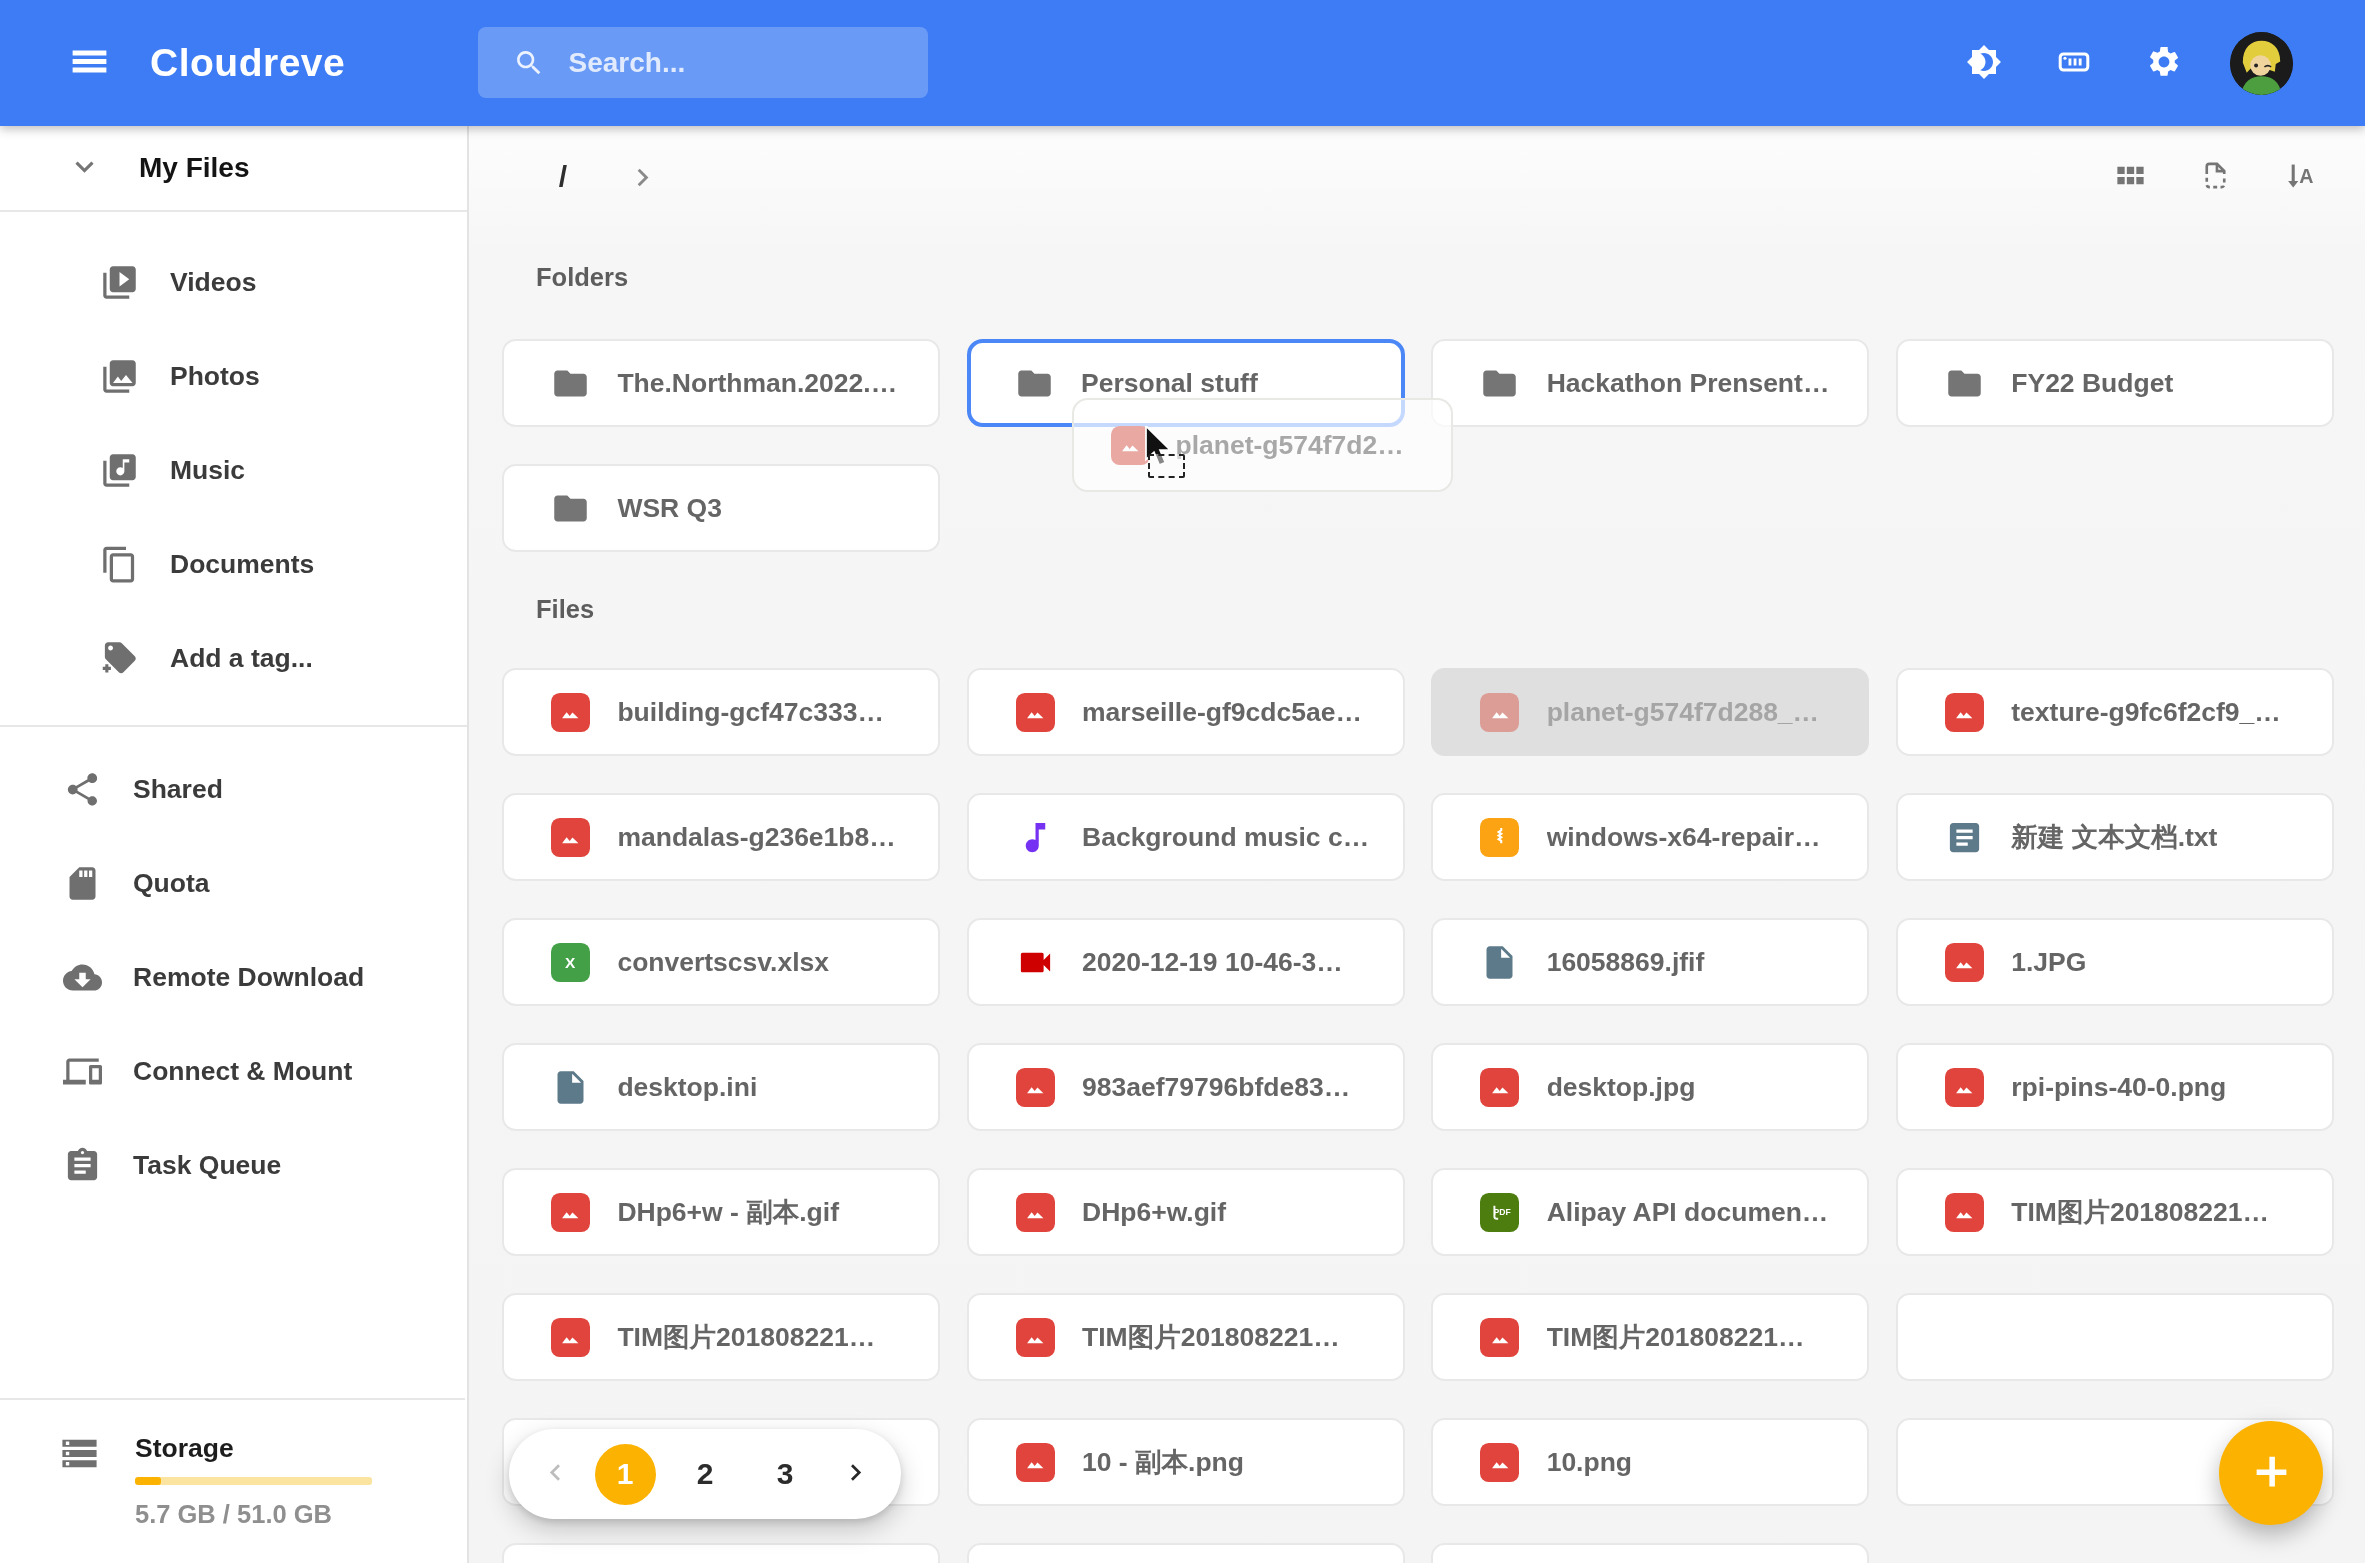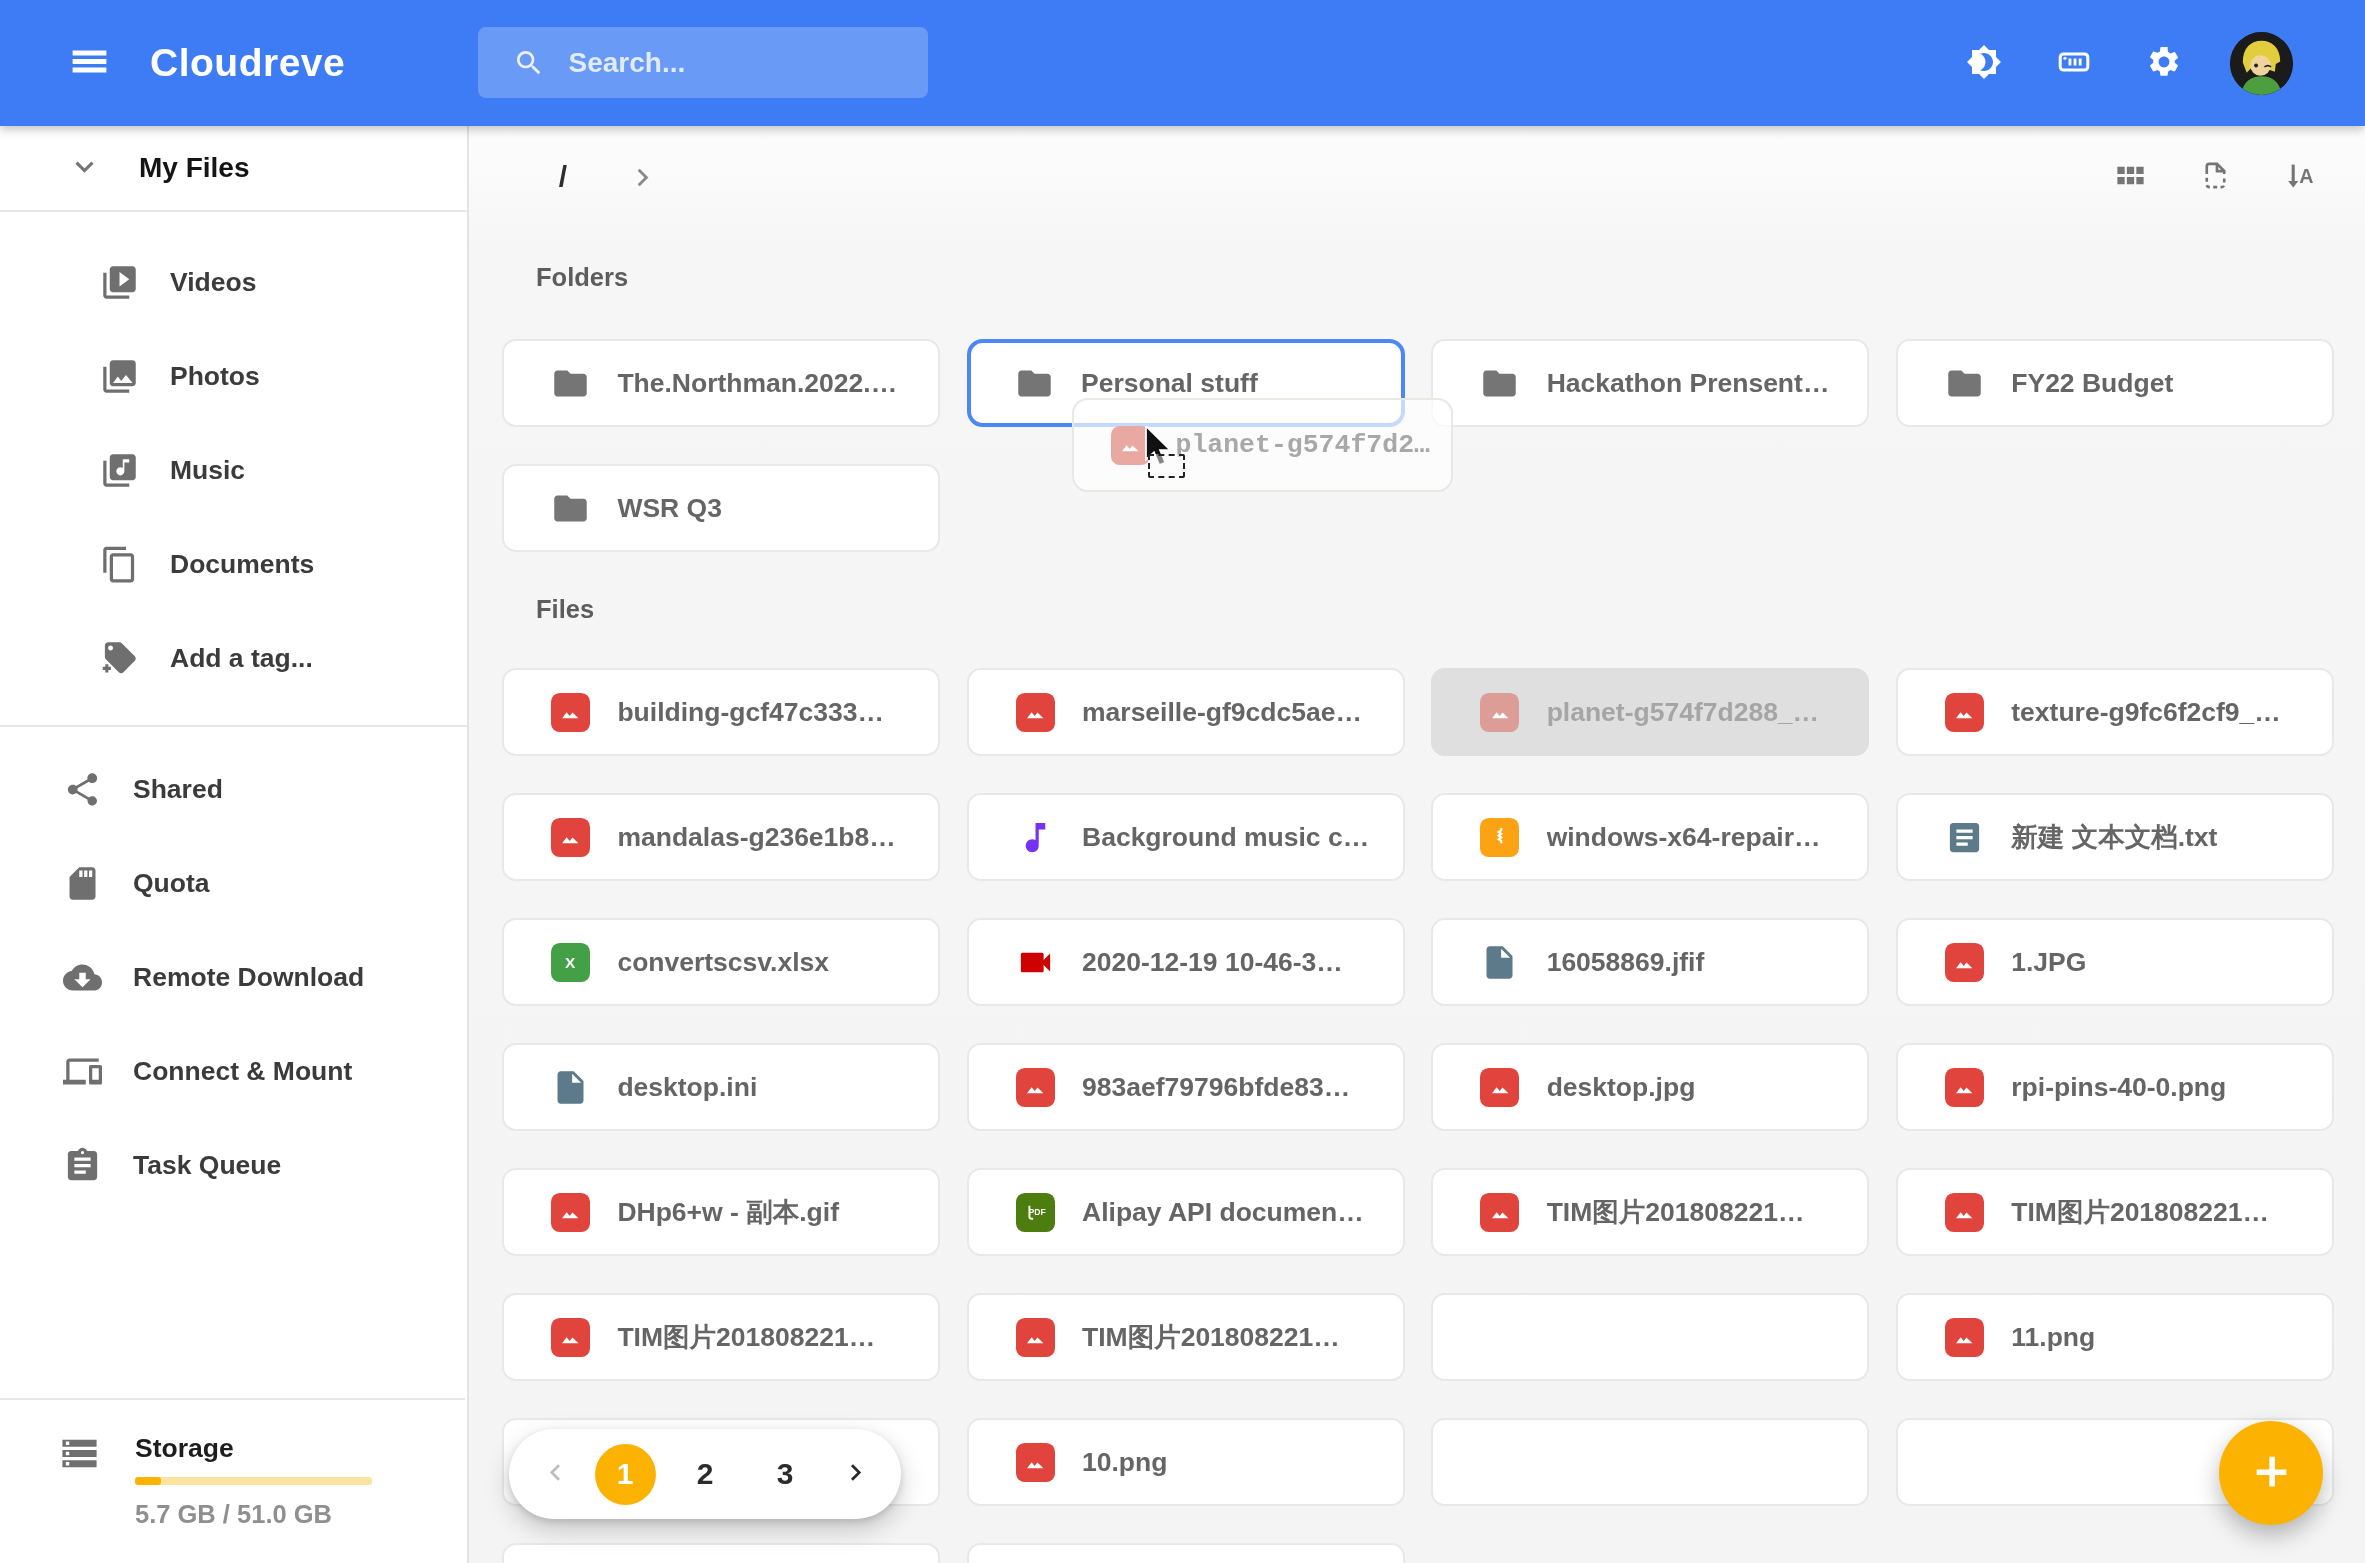--- a/index.html
+++ b/index.html
@@ -128,21 +128,21 @@
     border:none; background:#fcb201; color:#fff; z-index:7;
     box-shadow:0 9.8px 23.5px rgba(0,0,0,.28);
     display:flex; align-items:center; justify-content:center;
   }
   .fab svg { width:51px; height:51px; }
 
   
   .drag-ghost {
     position:absolute; left:603px; top:272px; width:381px; height:94px; z-index:8;
     background:rgba(255,255,255,.68); border:2px solid #e8e8e5; border-radius:15.7px;
-    display:flex; align-items:center; padding-left:37px; pointer-events:none;font-family:Liberation Mono, monospace;
+    display:flex; align-items:center; padding-left:37px; pointer-events:none;
   }
   .drag-ghost .ficon { background:#e9a8a2; }
   .drag-ghost .name { margin-left:25.5px; font-size:26.5px; font-weight:700; color:#a8a8a8; white-space:nowrap; overflow:hidden; }
   .cursor { position:absolute; left:675px; top:300px; z-index:9; pointer-events:none; }
   .cursor .arrow svg { width:27.4px; height:41px; display:block; }
   .drag-box { position:absolute; left:3.9px; top:28px; width:37px; height:23.5px; border:2px dashed #222; border-radius:2px; background:rgba(252,252,252,.5); }
 </style>
 </head>
 <body>
 
@@ -544,20 +544,28 @@
 
       <div class="card">
         <span class="ficon ic-image">
           <svg viewBox="0 0 24 24">
             <path fill="#fff" d="M4.6 17.4l4.1-5.5 2.8 3.6 2.5-3.2 5.4 5.1z"></path>
           </svg>
         </span>
         <span class="name">DHp6+w - 副本.gif</span>
       </div>
 
+      <div class="card">
+        <span class="ficon ic-image">
+          <svg viewBox="0 0 24 24">
+            <path fill="#fff" d="M4.6 17.4l4.1-5.5 2.8 3.6 2.5-3.2 5.4 5.1z"></path>
+          </svg>
+        </span>
+        <span class="name">DHp6+w.gif</span>
+      </div>
 
       <div class="card">
         <span class="ficon ic-pdf">
           <svg viewBox="0 0 24 24">
             <path fill="#fff" opacity=".95" d="M5.8 6.2h1.8v9.4c0 .9.55 1.4 1.5 1.4h1v1.7H8.8c-1.9 0-3-1-3-2.9z"></path>
             <text x="13.8" y="14.4" text-anchor="middle" font-family="Liberation Sans, sans-serif" font-size="7.8" font-weight="bold" fill="#fff">PDF</text>
           </svg>
         </span>
         <span class="name">Alipay API documen…</span>
       </div>

